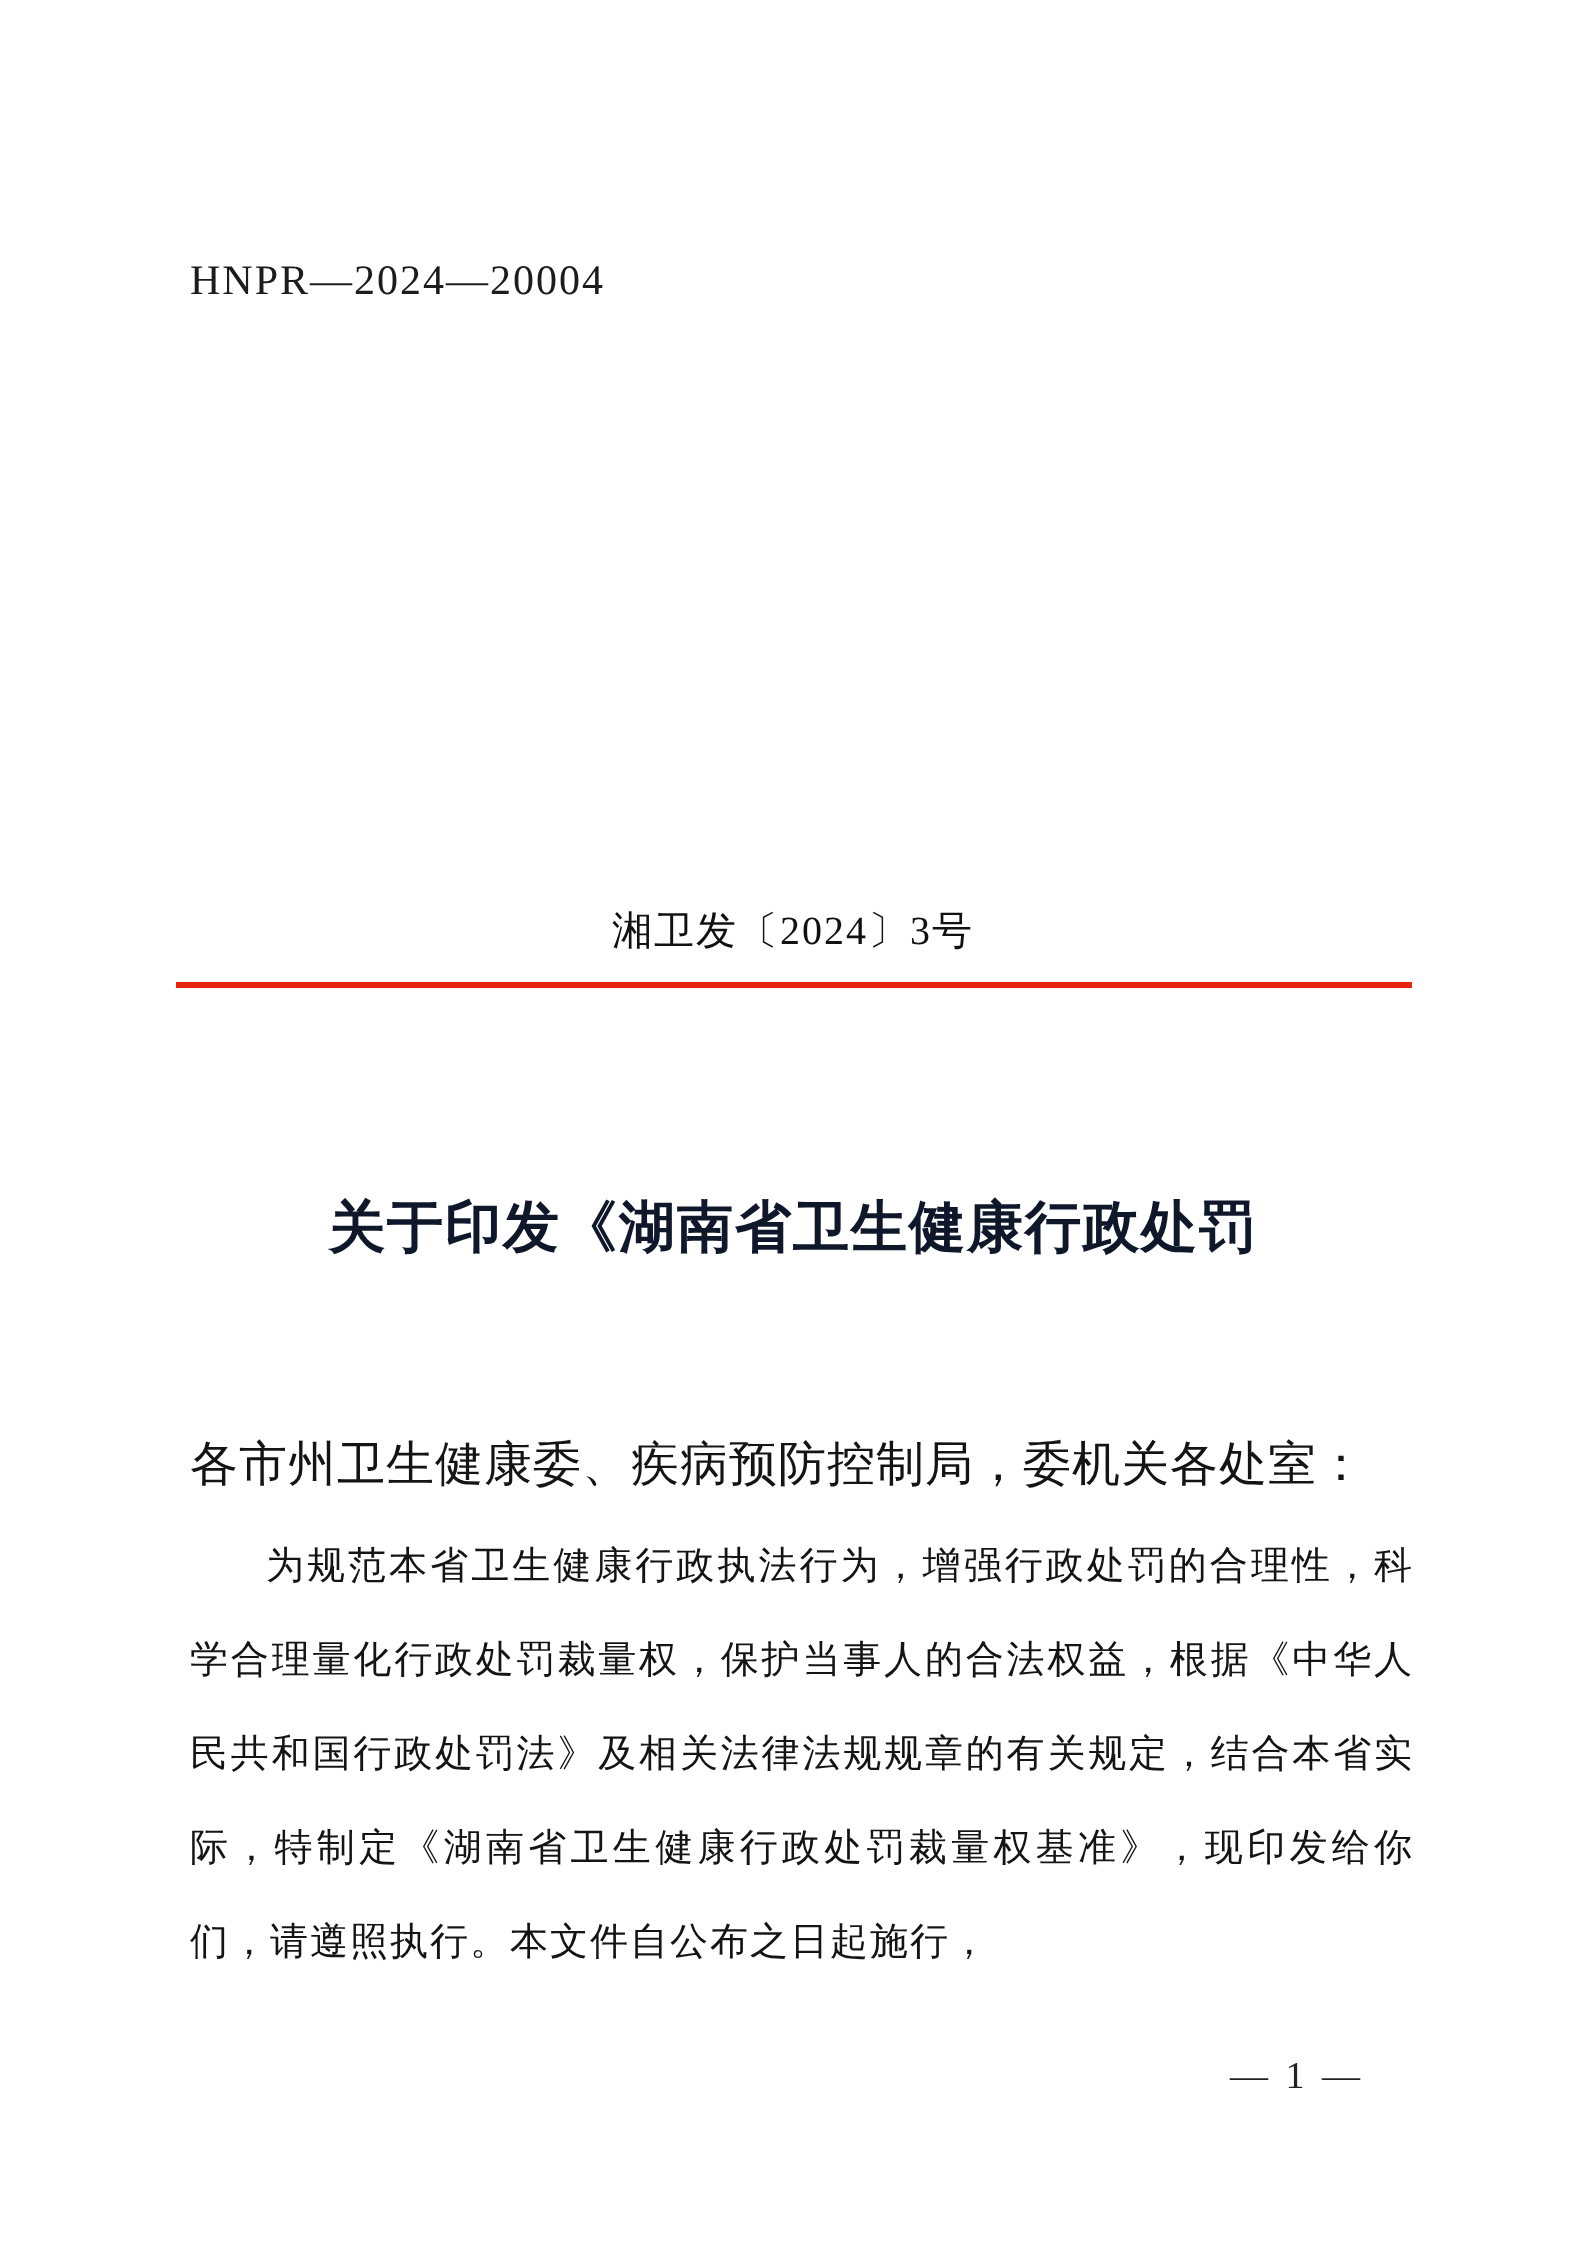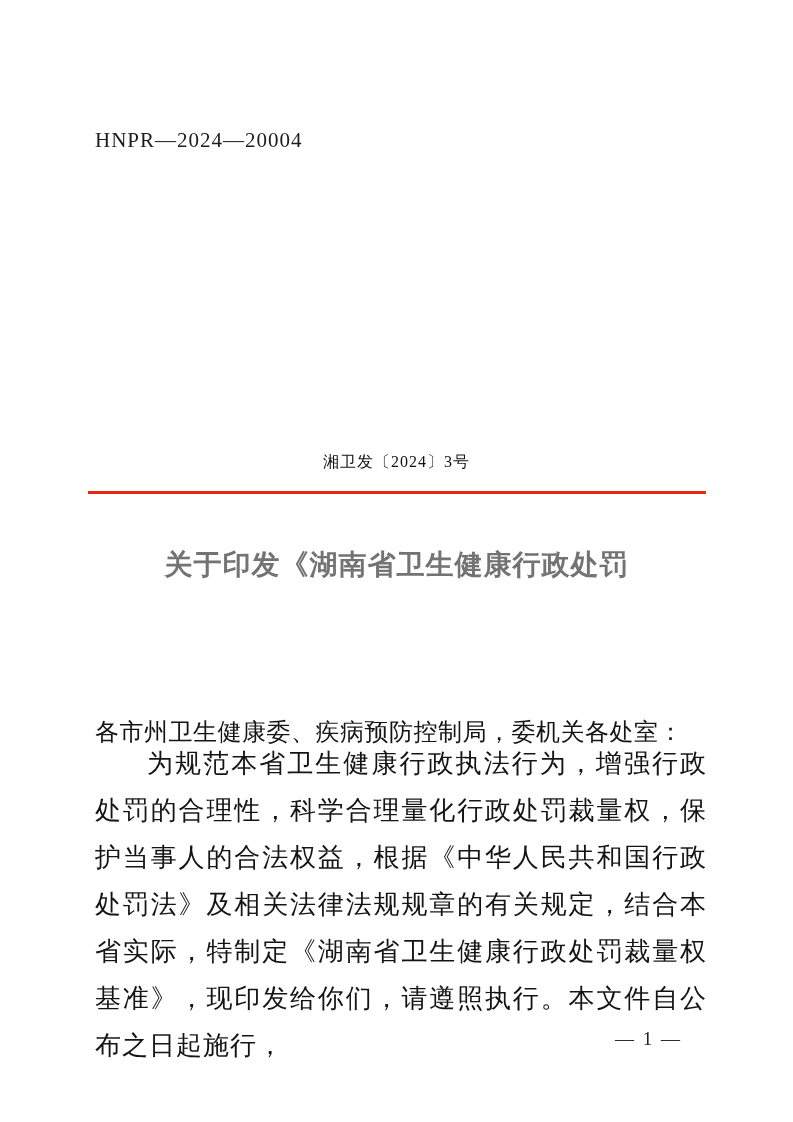--- a/index.html
+++ b/index.html
@@ -43,62 +43,62 @@
   }
   .hl-0 { letter-spacing: 6px; }
   .hl-1 { letter-spacing: 7px; }
   .hl-2 { letter-spacing: 3px; }
   .ref-number {
     position: absolute;
     left: 0;
     top: 452px;
     width: 100%;
     text-align: center;
-    font-size: 16px;
+    font-size: 20px;
     letter-spacing: 1px;
     color: #111111;
   }
   .red-rule {
     position: absolute;
     left: 88px;
     top: 491px;
     width: 618px;
     height: 3px;
     background: #e8250e;
   }
   .doc-title {
     position: absolute;
     left: 0;
-    top: 542px;
+    top: 592px;
     width: 100%;
     text-align: center;
     font-weight: bold;
-    color: #737373;
+    color: #0f172a;
   }
   .doc-title-line {
     font-size: 28px;
     line-height: 46px;
     letter-spacing: 1px;
   }
   .salutation {
     position: absolute;
     left: 95px;
     top: 716px;
     width: 612px;
     font-size: 24px;
     letter-spacing: 0.5px;
     color: #141414;
     white-space: nowrap;
   }
   .body-paragraph {
     position: absolute;
     left: 95px;
-    top: 740px;
+    top: 760px;
     width: 612px;
-    font-size: 26px;
+    font-size: 19px;
     line-height: 47px;
     letter-spacing: 1px;
     color: #141414;
     text-align: justify;
     text-indent: 2em;
   }
   .page-number {
     position: absolute;
     left: 615px;
     top: 1028px;

